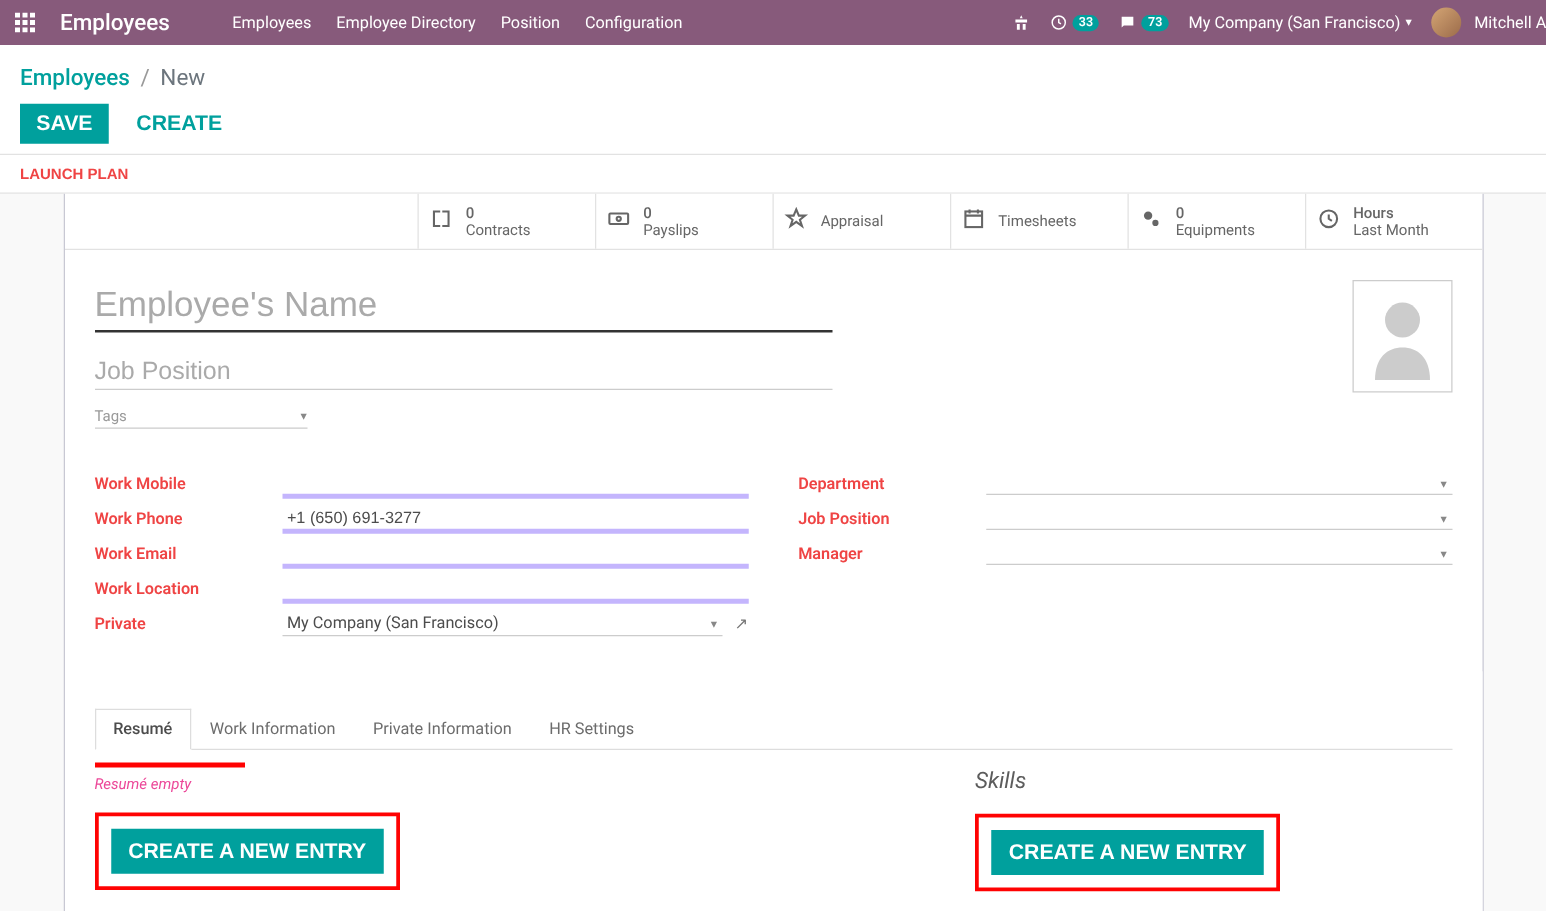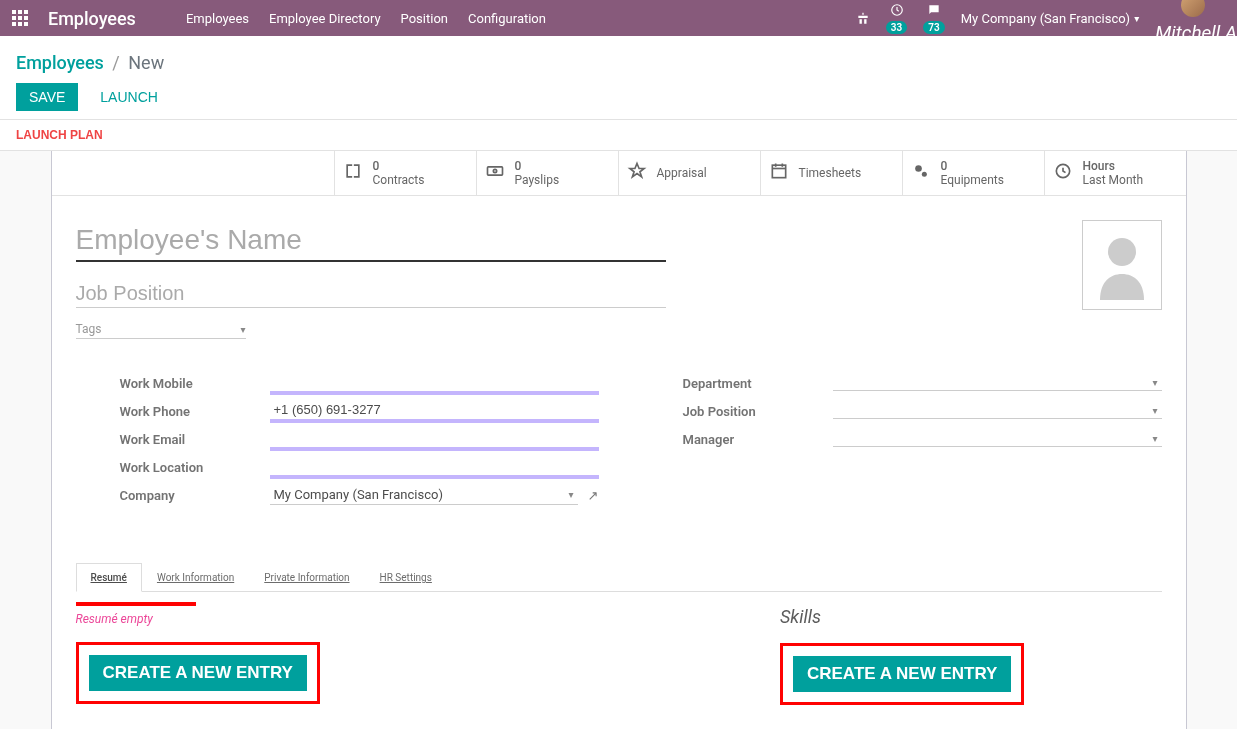--- a/index.html
+++ b/index.html
@@ -6,34 +6,34 @@
     body { font-family: -apple-system, BlinkMacSystemFont, "Segoe UI", Roboto, sans-serif; font-size: 13px; color: #4c4c4c; background: #f9f9f9; }
     
     
     .navbar { background: #875a7b; height: 36px; display: flex; align-items: center; padding: 0 12px; color: #fff; position: relative; }
     .apps-icon { margin-right: 20px; cursor: pointer; }
     .apps-icon svg { display:block; }
     .app-name { font-size: 18px; font-weight: 500; margin-right: 50px; }
     .nav-menu { display: flex; gap: 20px; }
     .nav-item { color: #fff; font-size: 13px; cursor: pointer; }
     .nav-right { position: absolute; right: 0; display: flex; align-items: center; gap: 16px; padding-right: 0; }
-    .nav-right-item { display: flex; align-items: center; gap: 4px; cursor: pointer; flex-direction: column; }
+    .nav-right-item { display: flex; align-items: center; gap: 4px; cursor: pointer; }
     .badge-count { background: #00a09d; color: #fff; font-size: 10px; padding: 1px 5px; border-radius: 8px; font-weight: 600; }
     .company-sel { font-size: 13px; display:flex; align-items:center; gap:4px; }
     .avatar { width: 24px; height: 24px; border-radius: 50%; background: linear-gradient(135deg,#d4a574,#9b6b4a); margin-right: 6px; }
-    .user-name { font-size: 19px; font-style: italic; }
+    .user-name { font-size: 13px; }
 
     
     .control-panel { background: #fff; border-bottom: 1px solid #e2e2e2; padding: 8px 16px 0; }
     .breadcrumb { font-size: 18px; padding: 8px 0 10px; }
     .bc-root { color: #00a09d; font-weight: 500; }
     .bc-sep { color: #999; margin: 0 4px; }
     .bc-current { color: #6c757d; }
     .action-buttons { display: flex; gap: 10px; padding-bottom: 8px; }
-    .btn { padding: 5px 12px; font-size: 14px; font-weight: 400; border: 1px solid transparent; cursor: pointer; }
+    .btn { padding: 5px 12px; font-size: 17px; font-weight: 700; border: 1px solid transparent; cursor: pointer; }
     .btn-primary { background: #00a09d; color: #fff; }
     .btn-link { background: transparent; color: #00a09d; border: none; }
     .btn-link2 { background: transparent; color: #ef4444; border: none; padding: 8px 16px; font-size: 12px; font-weight: 600; text-align:left; }
 
     .status-bar { background: #fff; border-bottom: 1px solid #e2e2e2; padding: 0; }
 
     
     .form-sheet { max-width: 1136px; margin: 0 auto; background: #fff; border: 1px solid #c8c8d3; border-top: none; min-height: 560px; }
     
     
@@ -54,28 +54,28 @@
     .job-pos-input { width: 100%; font-size: 20px; border: none; border-bottom: 1px solid #ccc; padding: 6px 0 2px; color: #aaa; margin-top: 14px; background: transparent; }
     .job-pos-input::placeholder { color: #aaa; }
     .tags-input { margin-top: 12px; width: 170px; border: none; border-bottom: 1px solid #ccc; padding: 2px 0; font-size: 12px; color: #999; display:flex; justify-content:space-between; align-items:center; }
     .portrait { width: 80px; height: 90px; border: 1px solid #ccc; margin-left: auto; display:flex; align-items:center; justify-content:center; }
     .portrait svg { fill: #ccc; }
 
     
     .field-grid { display: flex; gap: 40px; margin-top: 30px; }
     .field-col { flex: 1; }
     .field-row { display: flex; align-items: center; min-height: 28px; margin-bottom: 0; }
-    .field-label { width: 150px; font-weight: 600; color: #737373; font-size: 13px; margin-left: 44px; }
+    .field-label { width: 150px; font-weight: 600; color: #ef4444; font-size: 13px; }
     .field-input { flex: 1; border: none; border-bottom: 4px solid #c4b5fd; padding: 2px 4px; font-size: 13px; background: transparent; color: #4c4c4c; }
     .field-select { flex: 1; display:flex; justify-content:space-between; border-bottom: 1px solid #ccc; padding: 2px 4px; font-size: 13px; color: #4c4c4c; align-items:center; }
     .ext-link { margin-left: 10px; color: #777; cursor:pointer; font-size:13px; }
 
     
     .tabs-row { display: flex; padding: 30px 24px 0; background:#fff; }
-    .tab { padding: 8px 14px; font-size: 10px; color: #6c6c6c; border: 1px solid transparent; border-bottom: none; cursor: pointer; text-decoration: underline; }
+    .tab { padding: 8px 14px; font-size: 13px; color: #6c6c6c; border: 1px solid transparent; border-bottom: none; cursor: pointer; }
     .tab.active { border-color: #ddd; border-bottom: 1px solid #fff; color: #4c4c4c; font-weight: 500; background:#fff; position:relative; z-index:1; }
     .tabs-underline { border-top: 1px solid #ddd; margin: -1px 24px 0; }
 
     .tab-content { display: flex; gap: 120px; padding: 10px 24px 40px; background:#fff; }
     .tab-col { }
     .red-underline { height: 4px; width: 120px; background: #ff0202; margin-bottom: 6px; }
     .section-heading { font-style: italic; font-size: 12px; color: #ec4899; margin-bottom: 16px; }
     .section-heading.skills { color: #5c5c5c; font-style: italic; font-size: 18px; }
     .red-box { border: 3px solid #ff0202; padding: 10px; display: inline-block; }
     .create-entry-btn { background: #00a09d; color: #fff; font-size: 17px; font-weight: 600; padding: 8px 14px; border: none; cursor: pointer; }
@@ -137,21 +137,21 @@
 </div>
 
 <div class="control-panel">
   <div class="breadcrumb">
     <span class="bc-root">Employees</span>
     <span class="bc-sep">/</span>
     <span class="bc-current">New</span>
   </div>
   <div class="action-buttons">
     <button class="btn btn-primary">SAVE</button>
-    <button class="btn btn-link">LAUNCH</button>
+    <button class="btn btn-link">CREATE</button>
   </div>
 </div>
 
 <div class="status-bar">
   <button class="btn-link2">LAUNCH PLAN</button>
 </div>
 
 <div class="form-sheet">
 
   <div class="stat-button-row">
@@ -258,21 +258,21 @@
         </div>
         <div class="field-row">
           <span class="field-label">Work Email</span>
           <input class="field-input" value="" style="">
         </div>
         <div class="field-row">
           <span class="field-label">Work Location</span>
           <input class="field-input" value="" style="">
         </div>
         <div class="field-row">
-          <span class="field-label">Company</span>
+          <span class="field-label">Private</span>
           <div class="field-select">
             <span>My Company (San Francisco)</span>
             <span class="caret">▾</span>
           </div>
           <span class="ext-link">↗</span>
         </div>
       </div>
       <div class="field-col">
         <div class="field-row">
           <span class="field-label">Department</span>

